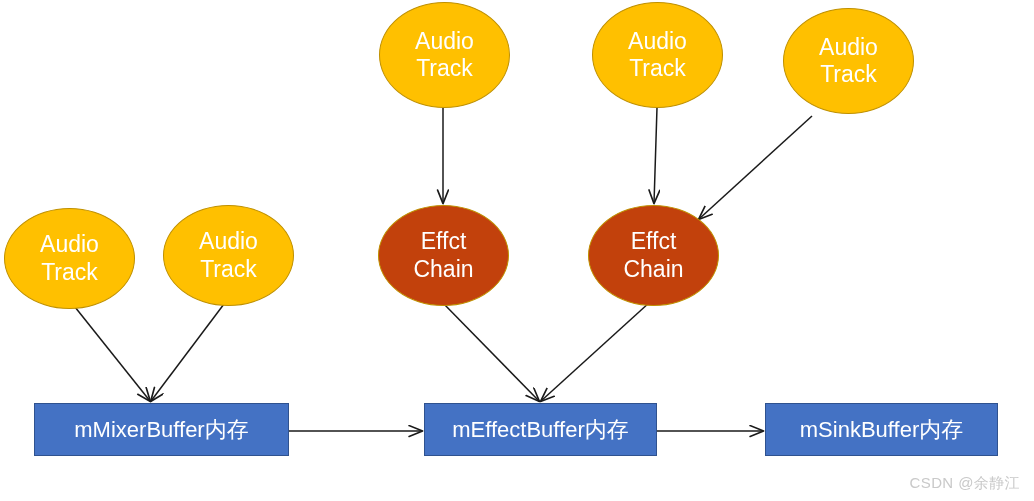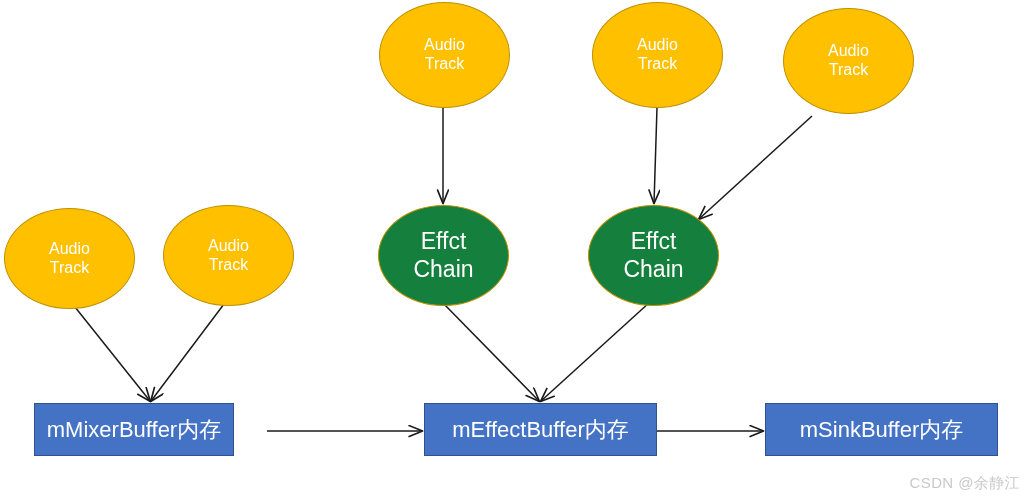--- a/index.html
+++ b/index.html
@@ -32,25 +32,25 @@
     justify-content: center;
     text-align: center;
     color: #ffffff;
     line-height: 1.18;
     box-sizing: border-box;
   }
   .ellipse-track {
     border-radius: 50%;
     background: #FFC000;
     border: 1.4px solid #BF9000;
-    font-size: 16px;
+    font-size: 23px;
   }
   .ellipse-effect {
     border-radius: 50%;
-    background: #15803d;
+    background: #c2410c;
     border: 1.4px solid #BF9000;
     font-size: 23px;
   }
   .buffer-box {
     background: #4472C4;
     border: 1.6px solid #2F528F;
     font-size: 22px;
   }
   .node-label {
     display: block;
@@ -112,21 +112,21 @@
 Track</span>
   </div>
   <div class="node ellipse-effect" style="left: 378px; top: 205px; width: 131px; height: 101px;">
     <span class="node-label">Effct
 Chain</span>
   </div>
   <div class="node ellipse-effect" style="left: 588px; top: 205px; width: 131px; height: 101px;">
     <span class="node-label">Effct
 Chain</span>
   </div>
-  <div class="node buffer-box" style="left: 34px; top: 403px; width: 200px; height: 53px;">
+  <div class="node buffer-box" style="left: 34px; top: 403px; width: 255px; height: 53px;">
     <span class="node-label">mMixerBuffer内存</span>
   </div>
   <div class="node buffer-box" style="left: 424px; top: 403px; width: 233px; height: 53px;">
     <span class="node-label">mEffectBuffer内存</span>
   </div>
   <div class="node buffer-box" style="left: 765px; top: 403px; width: 233px; height: 53px;">
     <span class="node-label">mSinkBuffer内存</span>
   </div>
 
   <div id="watermark">CSDN @余静江</div>

